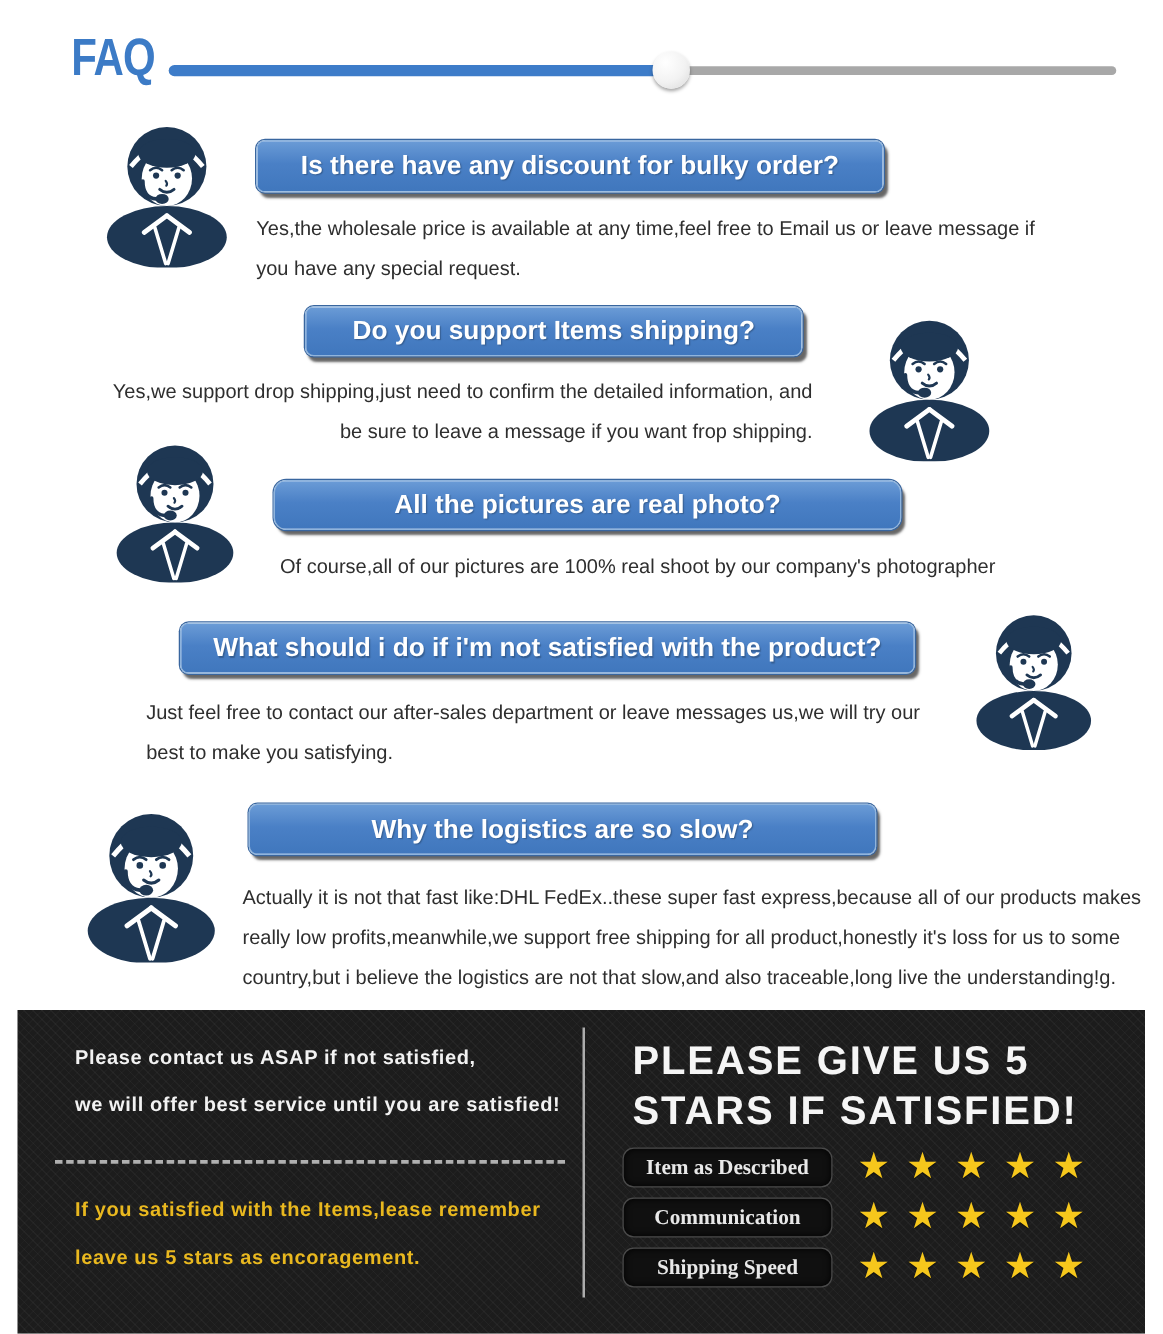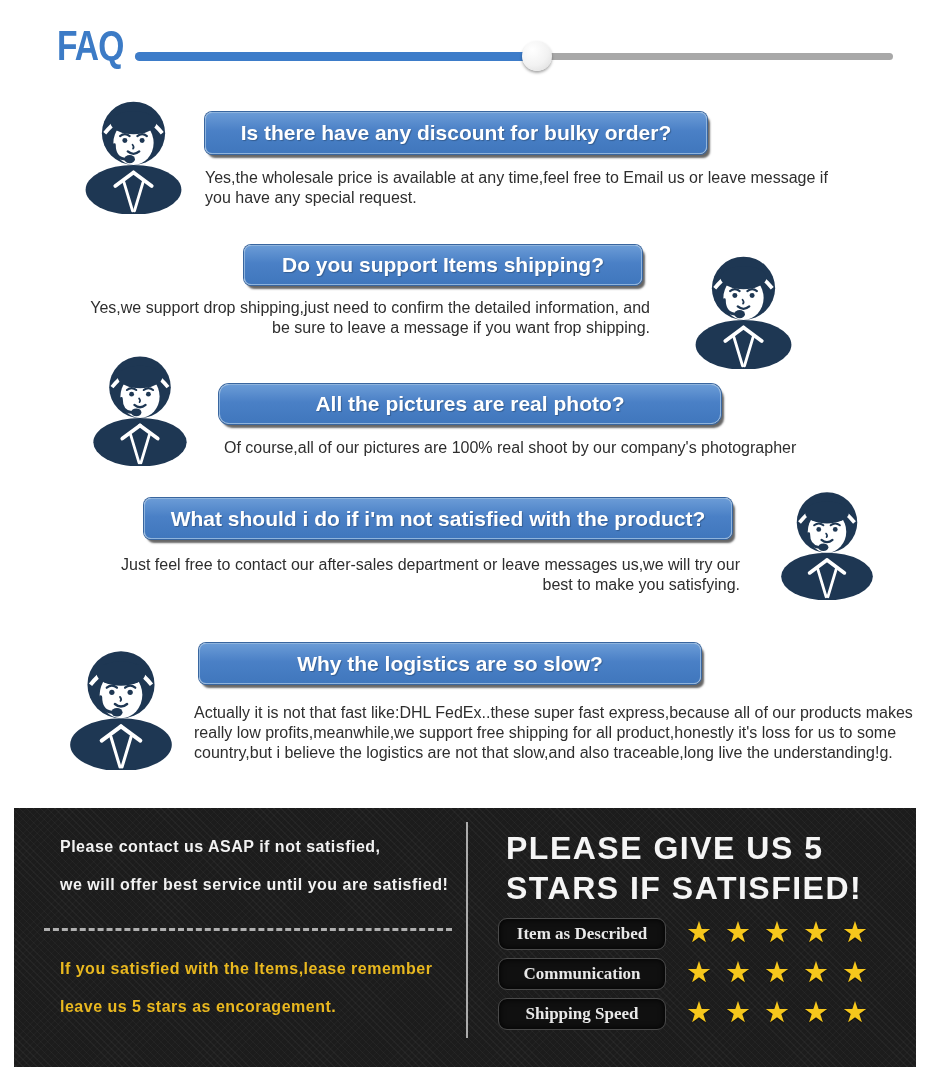--- a/index.html
+++ b/index.html
@@ -24,39 +24,39 @@
   }
   
   .banner{
     position:absolute;display:flex;align-items:center;justify-content:center;
     background:linear-gradient(180deg,#6a9bd6 0%,#4a80c6 45%,#4077bd 100%);
     border:1px solid #8fb4dd;border-radius:7px;
     box-shadow:0 0 0 1px #39669f, 3px 4px 2px rgba(75,75,75,.85);
     color:#ffffff;font-weight:bold;font-size:21px;
     text-shadow:1px 1px 1px rgba(0,0,0,.25);cursor:pointer;
   }
-  .answer{position:absolute;color:#2e2e2e;font-size:16px;line-height:20px;}
+  .answer{position:absolute;color:#2e2e2e;font-size:16px;line-height:32px;}
   .agent{position:absolute;}
   .agent svg{display:block;width:100%;height:auto;}
 
   .q1-icon{left:76px;top:93px;width:115px;}
   .q1-banner{left:193px;top:112px;width:500px;height:40px;margin-left:12px;}
   .q1-answer{left:205px;top:168px;width:650px;text-align:left;}
 
   .q2-banner{left:244px;top:245px;width:396px;height:38px;}
   .q2-icon{left:686px;top:248px;width:115px;}
   .q2-answer{right:280px;top:298px;width:560px;text-align:right;}
 
   .q3-icon{left:84px;top:348px;width:112px;}
   .q3-banner{left:219px;top:384px;width:500px;height:38px;border-radius:10px;}
   .q3-answer{left:224px;top:438px;width:640px;text-align:left;white-space:nowrap;}
 
   .q4-banner{left:144px;top:498px;width:586px;height:39px;}
   .q4-icon{left:772px;top:484px;width:110px;}
-  .q4-answer{right:190px;top:555px;width:635px;text-align:right;}
+  .q4-answer{right:178px;top:555px;width:635px;text-align:left;}
 
   .q5-icon{left:60px;top:642px;width:122px;}
   .q5-banner{left:199px;top:643px;width:500px;height:39px;}
   .q5-answer{left:194px;top:703px;width:724px;text-align:left;}
 
   
   .footer{
     position:absolute;left:14px;top:808px;width:902px;height:321px;
     background-color:#1c1c1c;
     background-image:

